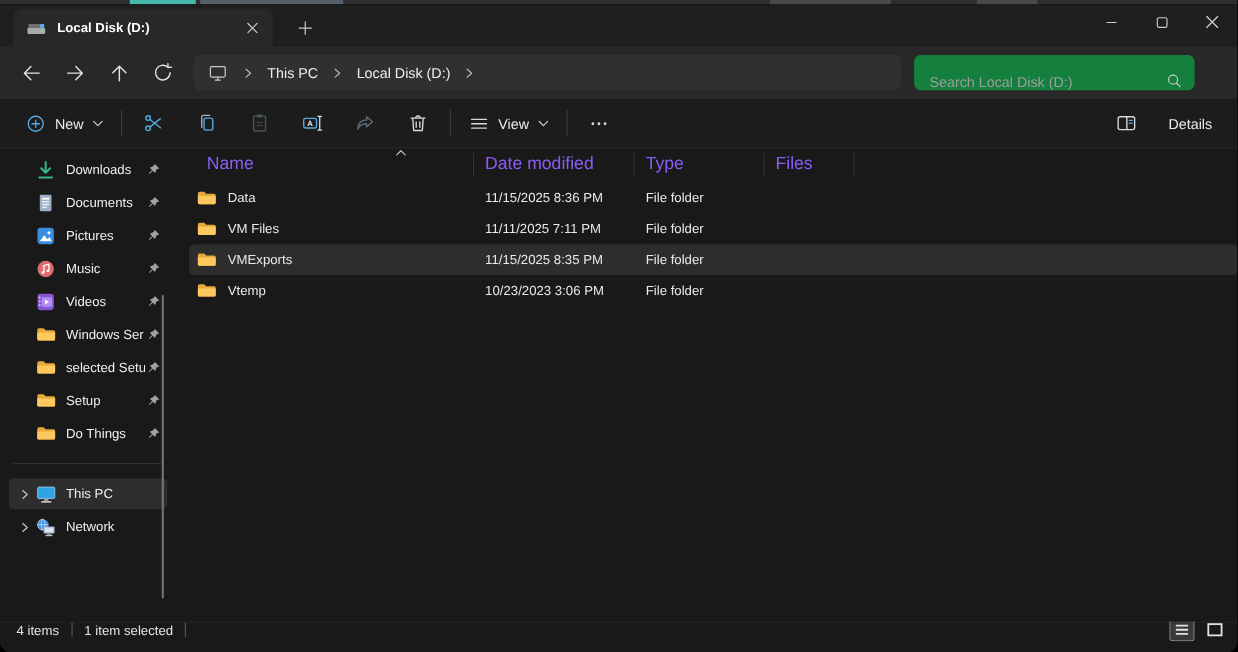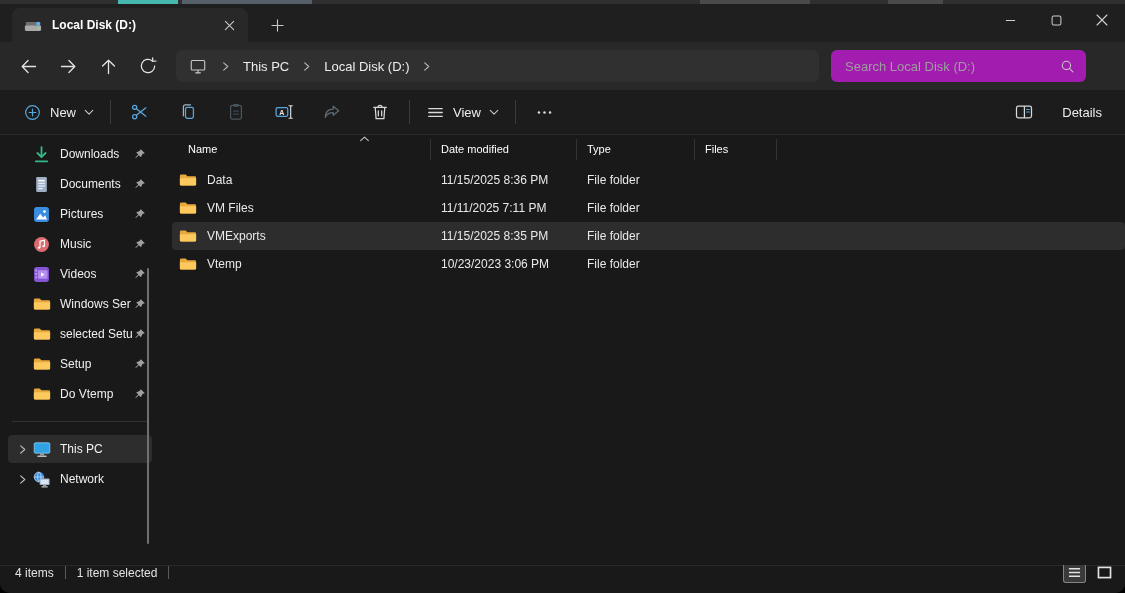--- a/index.html
+++ b/index.html
@@ -26,22 +26,22 @@
   .win-btn { width:46px; height:32px; display:flex; align-items:center; justify-content:center; }
 
   
   .navbar { height:48px; background:#282828; display:flex; align-items:center; padding:0 15px 0 8px; flex:0 0 auto; }
   .nav-btn { width:40px; height:36px; display:flex; align-items:center; justify-content:center; border-radius:4px; flex:0 0 auto; }
   .address { width:643px; height:32px; margin-left:8px; background:#303030; border-radius:6px;
              display:flex; align-items:center; padding:0 6px 0 12px; }
   .crumb-icon { display:flex; align-items:center; margin-right:6px; }
   .crumb-chev { display:flex; align-items:center; padding:0 7px; height:100%; }
   .crumb { font-size:13px; color:#ededed; padding:0 6px; white-space:nowrap; }
-  .search { width:255px; height:32px; margin-left:12px; background:#a21caf; border-radius:6px;
-            display:flex; align-items:center; padding:0 10px 0 4px; }
+  .search { width:255px; height:32px; margin-left:12px; background:#15803d; border-radius:6px;
+            display:flex; align-items:flex-end; padding:0 10px 0 4px; }
   .search input { flex:1; background:transparent; border:none; outline:none; color:#d6d6d6;
                   font-size:13px; font-family:"Liberation Sans",sans-serif; padding-left:10px; }
   .search input::placeholder { color:#9d9d9d; opacity:1; }
 
   
   .toolbar { height:45px; background:#1c1c1c; border-bottom:1px solid #2a2a2a;
              display:flex; align-items:center; padding:0 12px; flex:0 0 auto; }
   .tb-btn { height:34px; border-radius:4px; display:flex; align-items:center; gap:8px;
             padding:0 11px; color:#ececec; font-size:13px; white-space:nowrap; }
   .tb-icon { width:48px; height:34px; display:flex; align-items:center; justify-content:center; border-radius:4px; }
@@ -59,21 +59,21 @@
   .tree-chevron { width:19px; height:19px; display:flex; align-items:center; justify-content:center; flex:0 0 auto; }
   .side-icon { width:19px; height:19px; display:flex; align-items:center; justify-content:center; margin-right:9px; flex:0 0 auto; }
   .side-label { flex:1; font-size:12px; color:#f0f0f0; white-space:nowrap; overflow:hidden; }
   .pin { width:15px; height:15px; display:flex; align-items:center; justify-content:center; flex:0 0 auto; }
   .side-divider { height:1px; background:#323232; margin:13px 12px 13px 12px; }
   .side-scrollbar { position:absolute; top:133px; right:11px; width:2px; height:276px; background:#707070; border-radius:1px; }
 
   .filearea { flex:1; padding-top:2px; position:relative; }
   .list-header { height:25px; margin-left:12px; display:grid; grid-template-columns:259px 146px 118px 82px;
                  align-items:center; position:relative; }
-  .hcell { font-size:11px; color:#ffffff; border-right:1px solid #333333; height:21px; line-height:21px;
+  .hcell { font-size:16px; color:#8b5cf6; border-right:1px solid #333333; height:21px; line-height:21px;
            padding-left:10px; white-space:nowrap; }
   .hcell.first { padding-left:16px; }
   .sort-caret { position:absolute; left:187px; top:-1px; line-height:0; }
   .rows { margin-left:12px; margin-top:4px; }
   .row { height:28px; display:grid; grid-template-columns:259px 146px 118px 82px; align-items:center; border-radius:4px; }
   .row.selected { background:#2d2d2d; }
   .cell { font-size:12px; color:#e9e9e9; padding-left:10px; white-space:nowrap; overflow:hidden; }
   .cell.name { display:flex; align-items:center; gap:10px; padding-left:6px; font-weight:400; }
   .cell .icon18 { width:19px; height:19px; display:flex; align-items:center; justify-content:center; flex:0 0 auto; }
 
@@ -424,21 +424,21 @@
               </span>
   </div>
 
   <div class="side-item">
     <span class="side-icon">
                 <svg width="18" height="16" viewBox="0 0 20 16">
                   <path d="M1 3.4 A1.6 1.6 0 0 1 2.6 1.8 H7.4 L9.4 3.8 H17.4 A1.6 1.6 0 0 1 19 5.4 V12.6 A1.6 1.6 0 0 1 17.4 14.2 H2.6 A1.6 1.6 0 0 1 1 12.6 Z" fill="#e8a93c"></path>
                   <path d="M1 6 H19 V12.6 A1.6 1.6 0 0 1 17.4 14.2 H2.6 A1.6 1.6 0 0 1 1 12.6 Z" fill="#fdc95f"></path>
                 </svg>
               </span>
-    <span class="side-label">Do Vtemp</span>
+    <span class="side-label">Do Things</span>
     <span class="pin">
                 <svg width="13" height="13" viewBox="0 0 16 16">
                   <path d="M9.6 1.4 L14.6 6.4 L11.6 7.3 L9.8 11.4 L7.2 8.8 L3.6 12.4 L2.9 11.7 L6.5 8.1 L3.9 5.5 L8 3.7 Z" fill="#a0a0a0"></path>
                 </svg>
               </span>
   </div>
 </div>
         <div class="side-divider"></div>
         <div class="side-tree">
   <div class="side-item tree selected">

